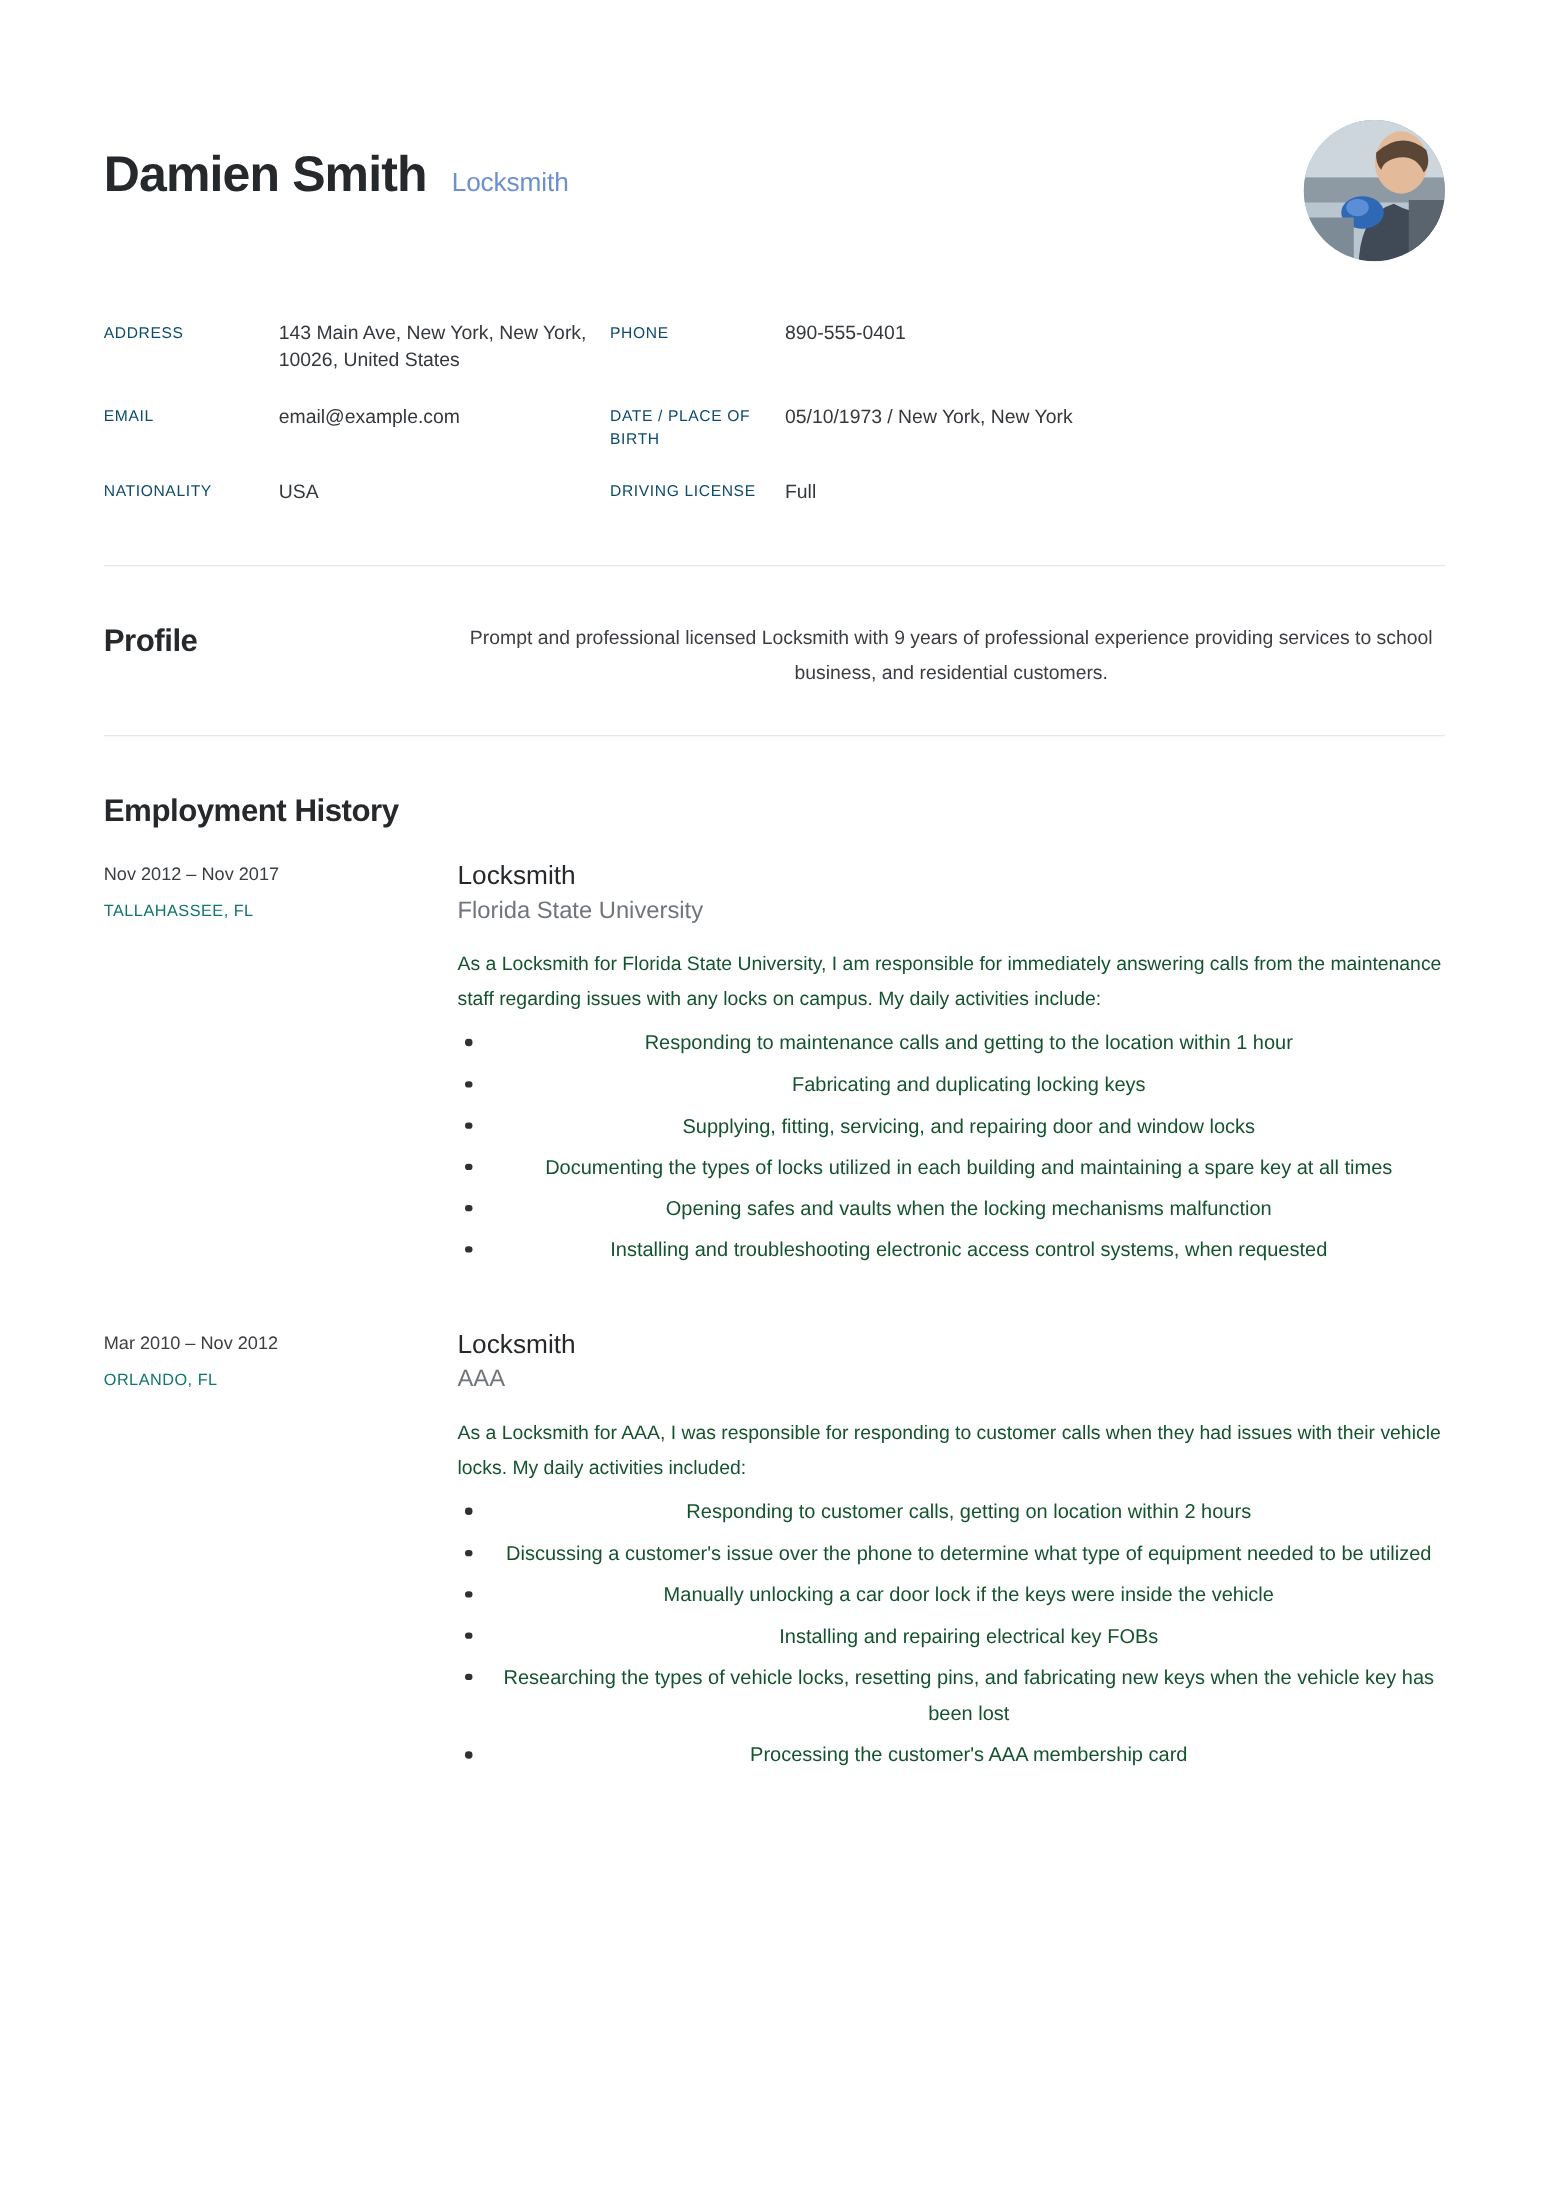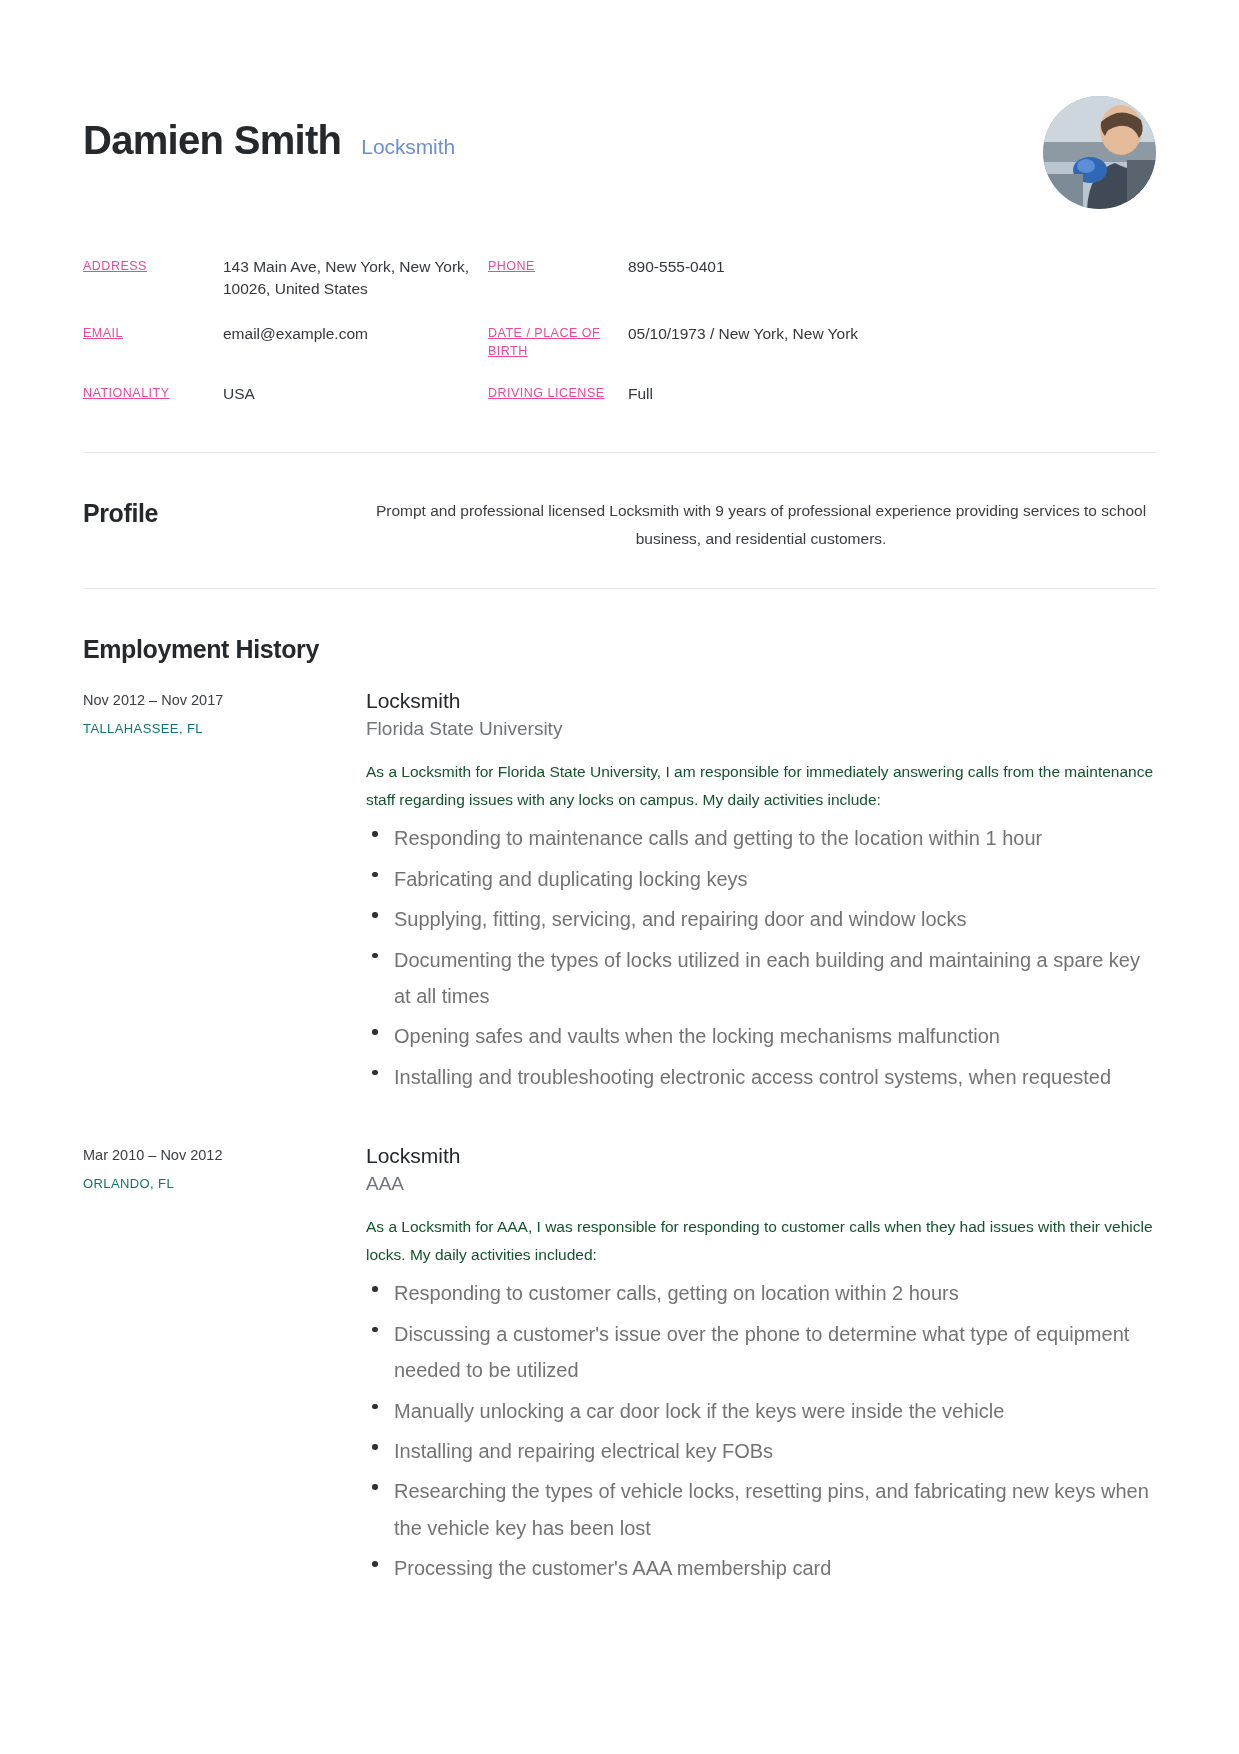--- a/index.html
+++ b/index.html
@@ -57,25 +57,24 @@
   .contact {
     margin-top: 36px;
     display: grid;
     grid-template-columns: 140px 265px 140px 1fr;
     row-gap: 0px;
     column-gap: 0px;
   }
   .c-label {
     font-size: 12.5px;
     letter-spacing: 0.5px;
-    color: #ec4899;
+    color: #0c4a6e;
     text-transform: uppercase;
     padding: 12px 8px 12px 0;
     line-height: 1.45;
-    text-decoration: underline;
   }
   .c-value {
     font-size: 15.5px;
     color: #34383c;
     padding: 11px 18px 11px 0;
     line-height: 1.45;
   }
 
   
   .divider {
@@ -138,24 +137,25 @@
     margin-bottom: 6px;
   }
   ul.bullets {
     list-style: none;
     margin: 0;
     padding: 0;
   }
   ul.bullets li {
     position: relative;
     padding-left: 28px;
-    font-size: 20px;
+    font-size: 16px;
     line-height: 1.82;
-    color: #737373;
+    color: #14532d;
     margin-bottom: 4px;
+    text-align: center;
   }
   ul.bullets li::before {
     content: "";
     position: absolute;
     left: 6px;
     top: 11px;
     width: 5.5px;
     height: 5.5px;
     border-radius: 50%;
     background: #2f3235;

